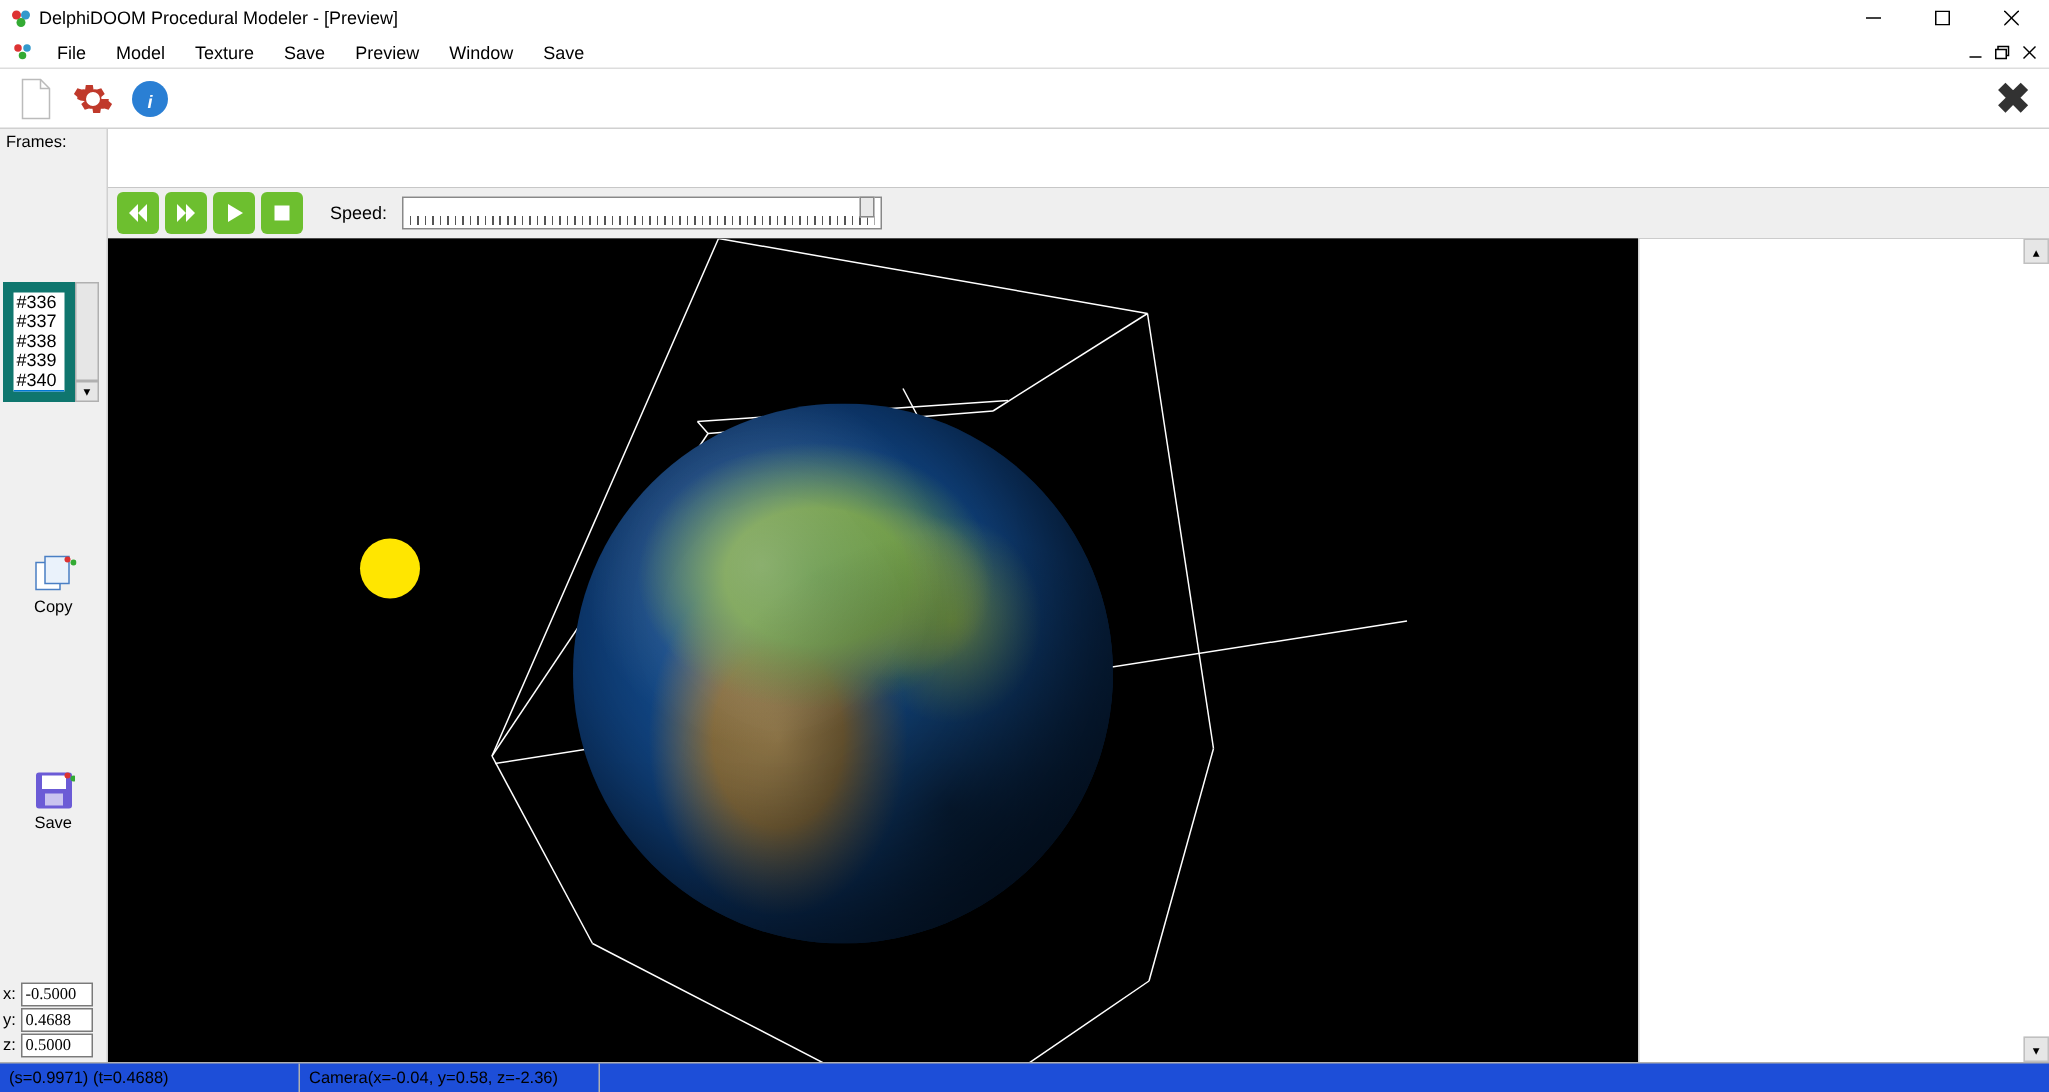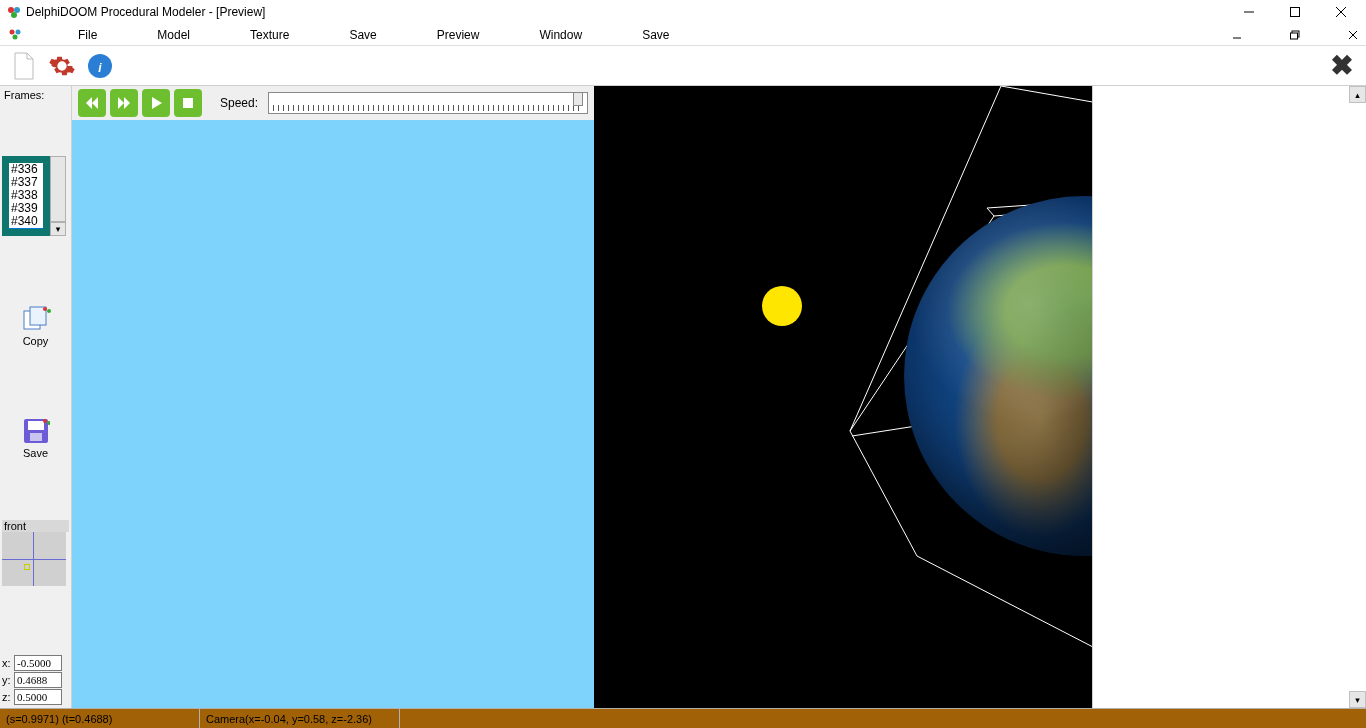--- a/index.html
+++ b/index.html
@@ -6,21 +6,21 @@
 html, body { width: 1366px; height: 728px; overflow: hidden; background: #fff; }
 
 
 .titlebar { height: 24px; display: flex; align-items: center; padding: 0 2px; background: #fff; }
 .titlebar .icon { width: 16px; height: 16px; margin: 0 4px; display:flex; align-items:center; justify-content:center; }
 .titlebar .title { flex: 0 0 auto; color: #000; font-size: 12px; }
 .titlebar .spacer { flex: 1; }
 .titlebar .winbtn { width: 46px; height: 24px; display:flex; align-items:center; justify-content:center; color:#000; }
 
 
-.menubar { height: 22px; display:flex; align-items:center; padding: 0 4px; border-bottom: 1px solid #ddd; gap: 40px; }
+.menubar { height: 22px; display:flex; align-items:center; padding: 0 4px; border-bottom: 1px solid #ddd; }
 .menubar .icon { width:16px; height:16px; margin:0 4px; }
 .menubar .item { padding: 2px 10px; cursor:default; }
 .menubar .spacer { flex:1; }
 .menubar .mdi { width:16px; height:16px; margin:0 1px; display:flex; align-items:center; justify-content:center; border:1px solid transparent; }
 
 
 .toolbar { height: 40px; display:flex; align-items:center; padding: 2px 8px; border-bottom:1px solid #d0d0d0; gap: 6px; }
 .toolbar .btn { width:32px; height:32px; display:flex; align-items:center; justify-content:center; }
 .toolbar .spacer { flex:1; }
 .toolbar .closex { font-size:28px; color:#323232; font-weight:bold; }
@@ -48,38 +48,38 @@
 .view-thumb .box::before { left:31px; top:0; width:1px; height:100%; }
 .view-thumb .box::after { top:27px; left:0; height:1px; width:100%; }
 .view-thumb .marker { position:absolute; width:6px; height:6px; border:1px solid #cccc00; }
 
 .coords { margin-top:14px; }
 .coords .row { display:flex; align-items:center; margin:1px 0; }
 .coords .row span { width:12px; font-size:11px; }
 .coords .row input { width:48px; font-size:11px; border:1px solid #7a7a7a; padding:1px 2px; text-align:left; font-family:Liberation Serif, serif; }
 
 
-.main { flex:1; display:flex; flex-direction:row; background:#7dd3fc; }
+.main { flex:1; display:flex; flex-direction:column; background:#404040;margin-top:39px; }
 .playbar { height:34px; display:flex; align-items:center; padding:2px 6px; gap:4px; background:#efefef; }
 .pbtn { width:28px; height:28px; background:#6dbf2f; border-radius:4px; display:flex; align-items:center; justify-content:center; color:#fff; }
 .speed-label { margin-left:14px; font-size:12px; }
 .slider { width:320px; height:22px; border:1px solid #888; position:relative; background:#fff; margin-left:6px; }
 .slider .ticks { position:absolute; bottom:2px; left:4px; right:4px; height:6px;
   background: repeating-linear-gradient(to right, #555 0, #555 1px, transparent 1px, transparent 5px); }
 .slider .thumb { position:absolute; top:-1px; width:10px; height:14px; background:#e8e8e8; border:1px solid #888; right:4px; }
 
 .viewport-row { flex:1; display:flex; }
 .viewport { flex:1; background:#000; position:relative; overflow:hidden; }
 .right-gutter { width: 274px; background:#fff; border-left:1px solid #d0d0d0; position:relative; }
 .right-gutter .scroll-up, .right-gutter .scroll-dn { position:absolute; right:0; width:17px; height:17px; background:#e6e6e6; border:1px solid #c0c0c0; display:flex; align-items:center; justify-content:center; font-size:9px; }
 .right-gutter .scroll-up { top:0; }
 .right-gutter .scroll-dn { bottom:0; }
 
 
-.statusbar { height:20px; display:flex; align-items:stretch; border-top:1px solid #b0b0b0; background:#a16207; }
+.statusbar { height:20px; display:flex; align-items:stretch; border-top:1px solid #b0b0b0; background:#1d4ed8; }
 .statusbar .cell { border-right:1px solid #b0b0b0; padding:2px 6px; font-size:11px; display:flex; align-items:center; }
 .statusbar .cell:first-child { width:200px; }
 .statusbar .cell:nth-child(2) { width:200px; }
 
 
 .earth { position:absolute; width:360px; height:360px; border-radius:50%; left:310px; top:110px;
   background:
    radial-gradient(circle at 35% 30%, rgba(255,255,255,0.25), rgba(0,0,0,0) 35%),
    radial-gradient(circle at 70% 75%, rgba(0,0,0,0.55), rgba(0,0,0,0) 50%),
    radial-gradient(ellipse 60% 45% at 45% 32%, #5a8f3a 0%, #6a9840 28%, rgba(0,0,0,0) 55%),
@@ -216,26 +216,20 @@
       <svg width="28" height="28">
           <rect x="2" y="2" width="24" height="24" rx="2" fill="#6b5bd6"></rect>
           <rect x="6" y="4" width="16" height="9" fill="#fff"></rect>
           <rect x="8" y="16" width="12" height="8" fill="#c9c3ef"></rect>
           <circle cx="23" cy="4" r="2" fill="#d33"></circle>
           <circle cx="27" cy="6" r="2" fill="#3a3"></circle>
         </svg>
       <span class="lbl">Save</span>
     </div>
 
-    <div class="view-thumb">
-      <div class="cap">front</div>
-      <div class="box">
-          <div class="marker" style="left:22px; top:32px;"></div>
-        </div>
-    </div>
 
     <div class="coords">
       <div class="row">
           <span>x:</span>
           <input value="-0.5000" style="">
         </div>
       <div class="row">
           <span>y:</span>
           <input value="0.4688" style="">
         </div>

